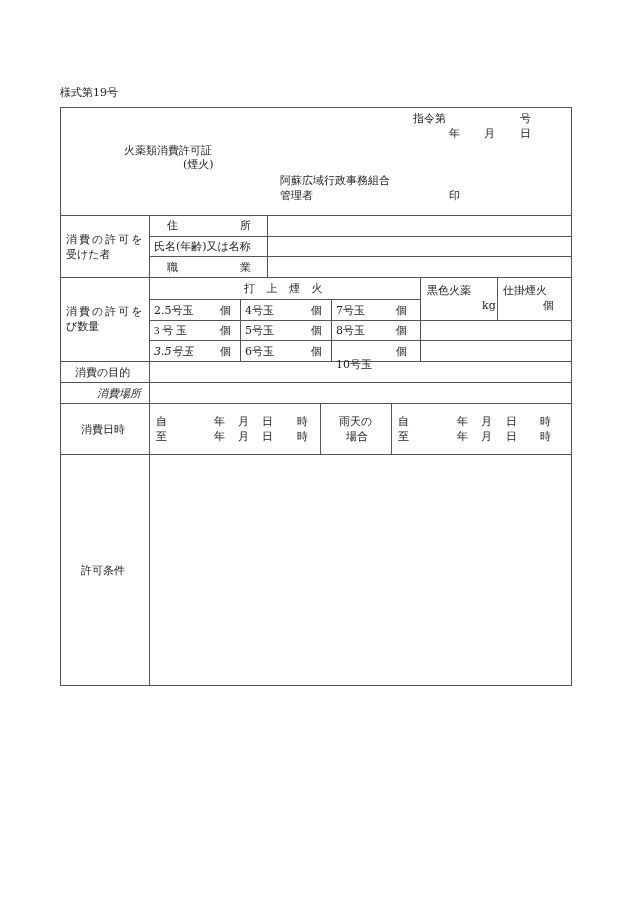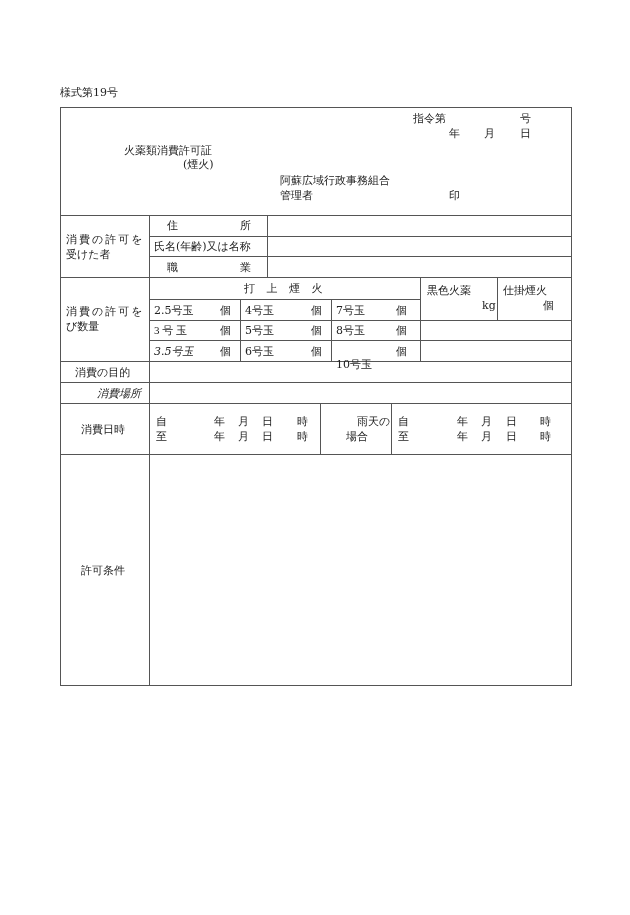--- a/index.html
+++ b/index.html
@@ -102,21 +102,21 @@
 <div class="abs" style="left:214px;top:415px;">年</div>
 <div class="abs" style="left:238px;top:415px;">月</div>
 <div class="abs" style="left:262px;top:415px;">日</div>
 <div class="abs" style="left:297px;top:415px;">時</div>
 <div class="abs" style="left:156px;top:430px;">至</div>
 <div class="abs" style="left:214px;top:430px;">年</div>
 <div class="abs" style="left:238px;top:430px;">月</div>
 <div class="abs" style="left:262px;top:430px;">日</div>
 <div class="abs" style="left:297px;top:430px;">時</div>
 
-<div class="abs" style="left:339px;top:415px;margin-left:18px;">雨天の</div>
+<div class="abs" style="left:339px;top:415px;">雨天の</div>
 <div class="abs" style="left:346px;top:430px;">場合</div>
 
 <div class="abs" style="left:398px;top:415px;">自</div>
 <div class="abs" style="left:457px;top:415px;">年</div>
 <div class="abs" style="left:481px;top:415px;">月</div>
 <div class="abs" style="left:506px;top:415px;">日</div>
 <div class="abs" style="left:540px;top:415px;">時</div>
 <div class="abs" style="left:398px;top:430px;">至</div>
 <div class="abs" style="left:457px;top:430px;">年</div>
 <div class="abs" style="left:481px;top:430px;">月</div>

